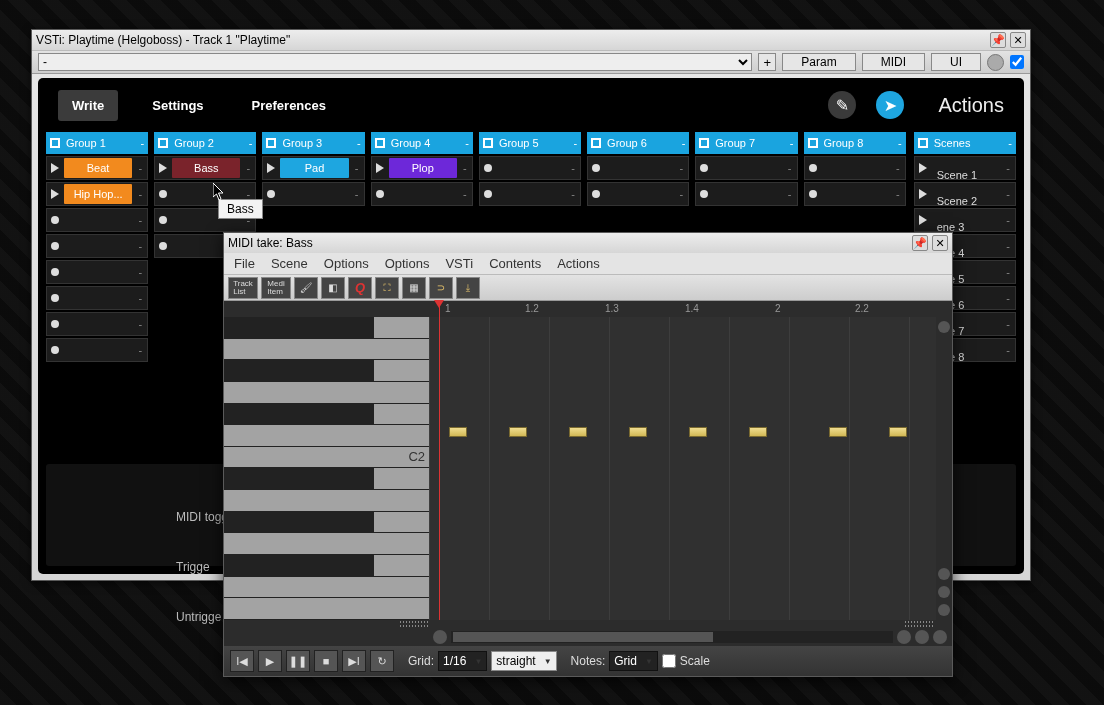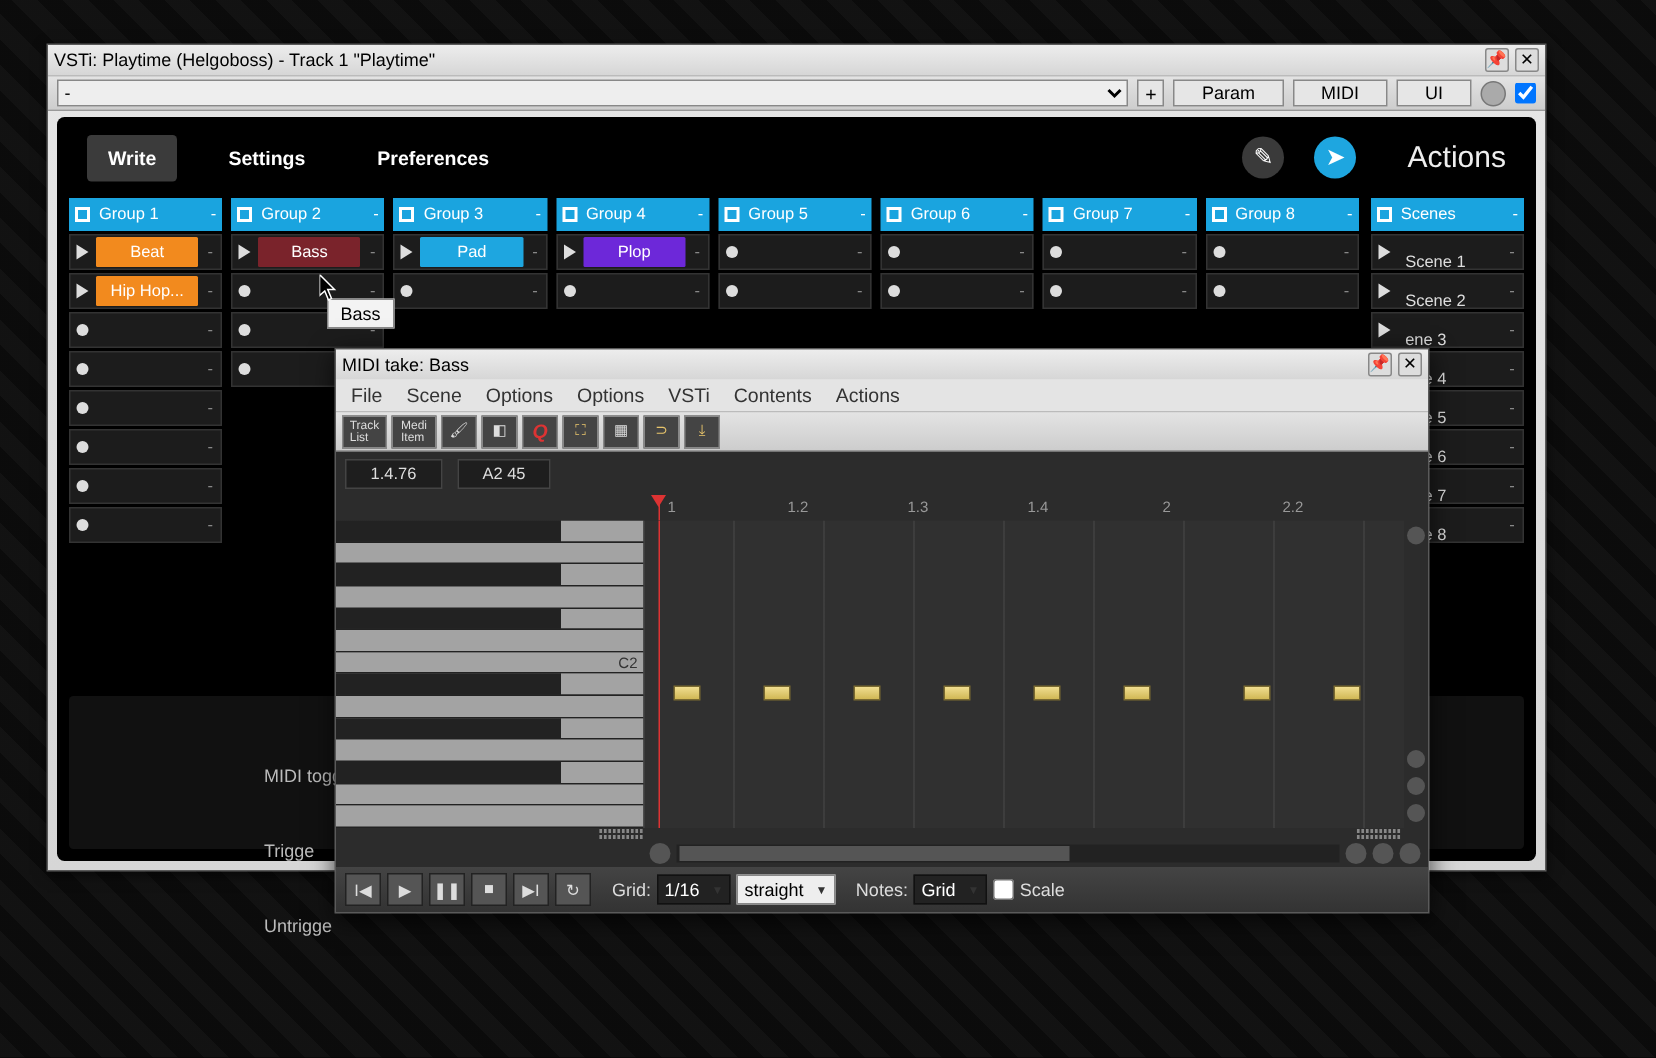--- a/index.html
+++ b/index.html
@@ -43,42 +43,42 @@
 .chip.magenta { background: #6d28d9; }
 .dot { width: 8px; height: 8px; border-radius: 50%; background: #ddd; }
 .tri { width: 0; height: 0; border-left: 8px solid #ddd; border-top: 5px solid transparent; border-bottom: 5px solid transparent; }
 .scene-label { flex: 1; padding-left: 6px; color: #ddd; margin-top: 13px; }
 .tooltip { position: absolute; background: #f3f3f3; border: 1px solid #888; padding: 2px 8px; font-size: 12px; color: #000; }
 .cursor { position: absolute; width: 16px; height: 20px; color: #000; font-size: 14px; pointer-events: none; }
 
 .footer-box { position: absolute; left: 8px; top: 386px; right: 8px; bottom: 8px; background: #111; border-radius: 3px; color: #bbb; font-size: 12px; padding: 28px 0 0 130px; line-height: 50px; }
 
 
-.midi-window { position: absolute; left: 223px; top: 232px; width: 730px; height: 377px; background: linear-gradient(#e7e7e7,#d6d6d6); border: 1px solid #5a5a5a; box-shadow: 0 4px 16px rgba(0,0,0,.7); display: flex; flex-direction: column; }
+.midi-window { position: absolute; left: 223px; top: 232px; width: 730px; height: 445px; background: linear-gradient(#e7e7e7,#d6d6d6); border: 1px solid #5a5a5a; box-shadow: 0 4px 16px rgba(0,0,0,.7); display: flex; flex-direction: column; }
 .midi-window .titlebar { font-size: 12px; }
 .menubar { height: 22px; display: flex; align-items: center; gap: 16px; padding: 0 10px; font-size: 13px; color: #333; background: #e4e4e4; border-bottom: 1px solid #bbb; }
 .menubar span { cursor: pointer; }
 .mtoolbar { height: 26px; display: flex; align-items: center; gap: 3px; padding: 2px 4px; background: linear-gradient(#e3e3e3,#cdcdcd); border-bottom: 1px solid #999; }
 .mtoolbar .mbtn { width: 24px; height: 22px; border: 1px solid #888; background: #444; cursor: pointer; display: inline-flex; align-items: center; justify-content: center; color: #ddd; font-size: 10px; flex-direction: column; line-height: 1; }
 .mtoolbar .mbtn.txt { width: 30px; font-size: 8px; }
 .mtoolbar .mbtn.q { color: #d33; font-size: 13px; font-style: italic; font-weight: bold; }
 .mtoolbar .mbtn.y { color: #e6c36b; }
 
 .editor { flex: 1; background: #2c2c2c; display: flex; flex-direction: column; position: relative; }
 .ed-top { height: 30px; display: flex; align-items: center; gap: 10px; padding: 4px 6px; }
 .ed-top .box { padding: 3px 16px; background: #1e1e1e; border: 1px solid #444; color: #ddd; font-size: 11px; cursor: default; }
 .ruler { height: 16px; margin-left: 205px; position: relative; font-size: 10px; color: #999; }
 .ruler span { position: absolute; top: 2px; }
 .play-line { position: absolute; top: 0; bottom: 0; width: 1px; background: #d33; }
 .play-head { position: absolute; top: -1px; width: 0; height: 0; border-left: 5px solid transparent; border-right: 5px solid transparent; border-top: 8px solid #d33; transform: translateX(-5px); }
 .ed-body { flex: 1; display: flex; position: relative; overflow: hidden; }
 .piano { width: 205px; background: #2c2c2c; display: flex; flex-direction: column; }
 .key { flex: 1; border-bottom: 1px solid #222; background: #a3a3a3; position: relative; }
 .key.black { background: linear-gradient(90deg,#222 0 150px,#a3a3a3 150px); }
-.key .lbl { position: absolute; right: 4px; top: 2px; font-size: 10px; color: #333; margin-left: 40px; }
+.key .lbl { position: absolute; right: 4px; top: 2px; font-size: 13px; color: #333; margin-left: 40px; }
 .roll { flex: 1; position: relative; background: #303030; background-image: repeating-linear-gradient(90deg, rgba(80,80,80,.4) 0 1px, transparent 1px 60px); }
 .note { position: absolute; height: 10px; background: linear-gradient(#f0dd90,#d1b855); border: 1px solid #7a6a30; }
 .vscroll { width: 16px; background: #2c2c2c; display: flex; flex-direction: column; align-items: center; padding: 4px 0; gap: 6px; }
 .vscroll .vbtn { width: 12px; height: 12px; border-radius: 50%; background: #555; cursor: pointer; }
 .dots-h { height: 8px; background-image: radial-gradient(#888 1px, transparent 1px); background-size: 3px 4px; }
 .hscroll-row { height: 18px; display: flex; align-items: center; gap: 4px; padding: 2px 5px; background: #2c2c2c; }
 .hscroll-row .track { flex: 1; height: 12px; background: #222; position: relative; }
 .hscroll-row .thumb { position: absolute; left: 2px; top: 1px; height: 10px; width: 260px; background: #555; }
 .hscroll-row .sbtn { width: 14px; height: 14px; border-radius: 50%; background: #555; cursor: pointer; }
 
@@ -460,24 +460,20 @@
     <span class="mbtn">🖌</span>
     <span class="mbtn">◧</span>
     <span class="mbtn q">Q</span>
     <span class="mbtn y">⛶</span>
     <span class="mbtn">▦</span>
     <span class="mbtn y">⊃</span>
     <span class="mbtn y">⤓</span>
   </div>
 
   <div class="editor">
-    <div class="ed-top">
-      <span class="box">1.4.76</span>
-      <span class="box">A2  45</span>
-    </div>
     <div class="ruler">
       <span style="left:16px">1</span>
       <span style="left:96px">1.2</span>
       <span style="left:176px">1.3</span>
       <span style="left:256px">1.4</span>
       <span style="left:346px">2</span>
       <span style="left:426px">2.2</span>
       <div class="play-line" style="left:10px;">
           <div class="play-head"></div>
         </div>

